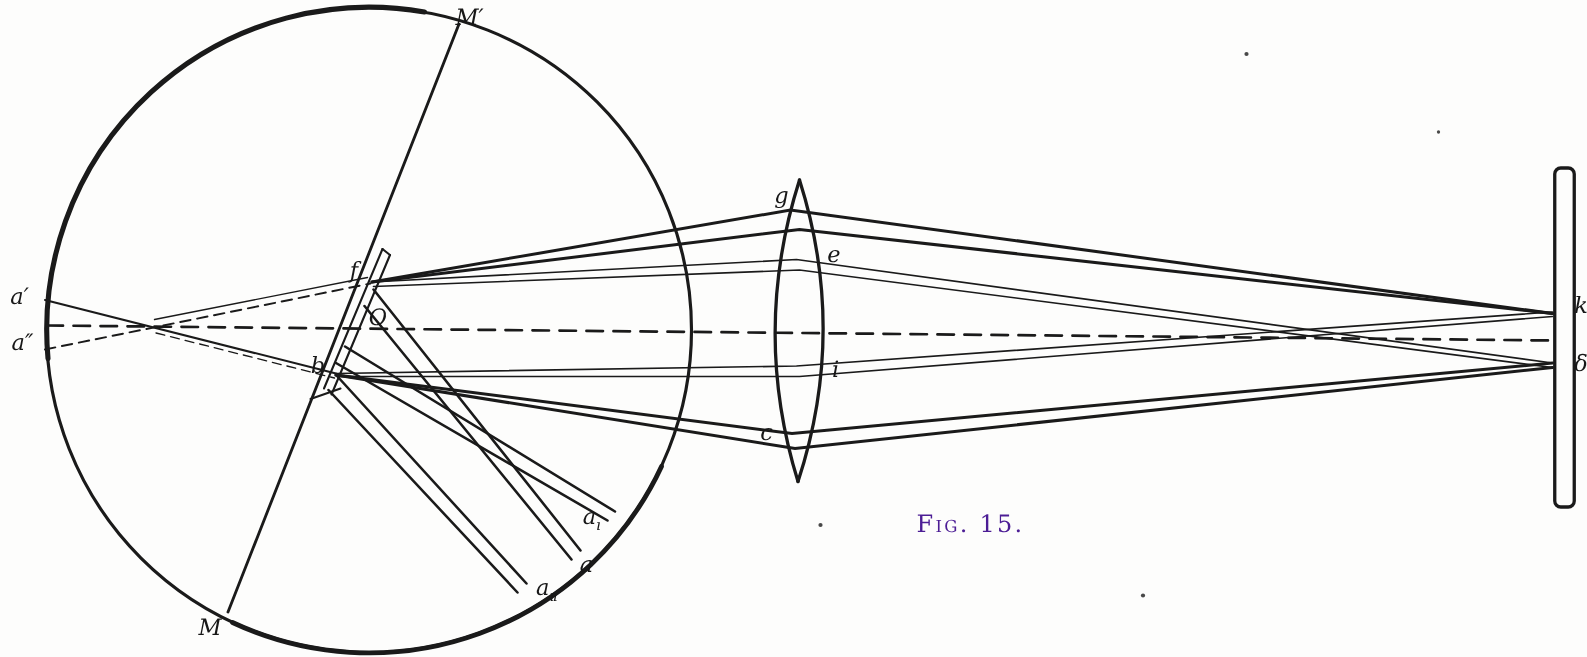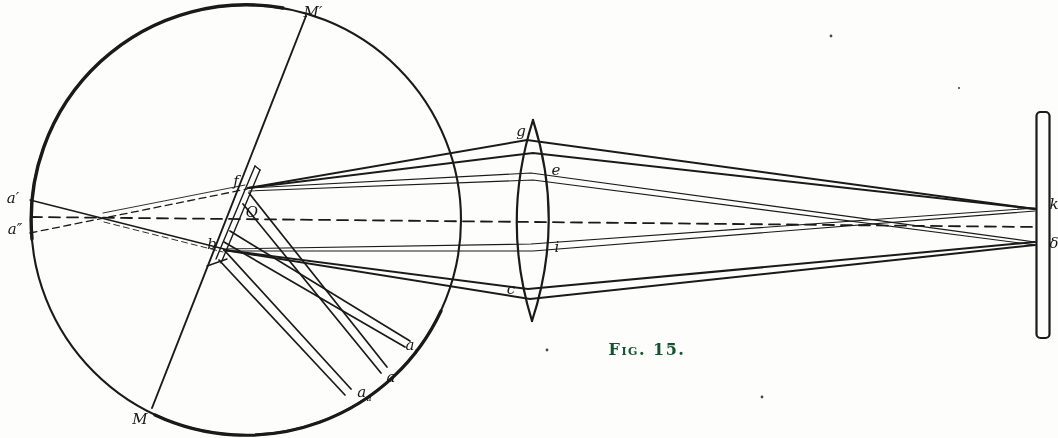--- a/index.html
+++ b/index.html
@@ -11,22 +11,22 @@
   .lbl{
     position:absolute;transform:translate(-50%,-50%);
     font:italic 15px "DejaVu Serif", serif;color:#171717;
     white-space:nowrap;line-height:1;user-select:none;
   }
   .lbl sub{font-size:10px;font-style:italic;vertical-align:-4px;letter-spacing:-1px;}
   .lbl i{font-style:italic;}
   .caption{
     position:absolute;transform:translate(-50%,-50%);
     font-family:"DejaVu Serif", serif;font-style:normal;
-    font-variant:small-caps;font-size:16px;font-weight:700;
-    letter-spacing:1.5px;color:#14532d;
+    font-variant:small-caps;font-size:16px;font-weight:400;
+    letter-spacing:1.5px;color:#4c1d95;
   }
 </style>
 </head>
 <body>
 
 <div class="stage">
 
   <svg width="1058" height="438" viewBox="0 0 1058 438">
     <g stroke="#1a1a1a" fill="none" stroke-linecap="round">
 
@@ -93,21 +93,21 @@
   <span class="lbl" style="left:13px;top:198px">a′</span>
   <span class="lbl" style="left:15px;top:229px">a″</span>
   <span class="lbl" style="left:236px;top:181px">f</span>
   <span class="lbl" style="left:252px;top:212px">O</span>
   <span class="lbl" style="left:212px;top:244px">b</span>
   <span class="lbl" style="left:521px;top:131px">g</span>
   <span class="lbl" style="left:556px;top:170px">e</span>
   <span class="lbl" style="left:557px;top:247px">i</span>
   <span class="lbl" style="left:511px;top:289px">c</span>
 
-  <span class="lbl" style="left:411px;top:347px"><i>a</i><sub>ı</sub></span>
+  <span class="lbl" style="left:394px;top:347px"><i>a</i><sub>ı</sub></span>
   <span class="lbl" style="left:391px;top:377px">a</span>
   <span class="lbl" style="left:364px;top:394px"><i>a</i><sub>ıı</sub></span>
 
   <span class="lbl" style="left:1054px;top:204px">k</span>
   <span class="lbl" style="left:1054px;top:243px">δ</span>
 
   <span class="caption" style="left:647px;top:349px">Fig. 15.</span>
 </div>
 
 </body></html>

